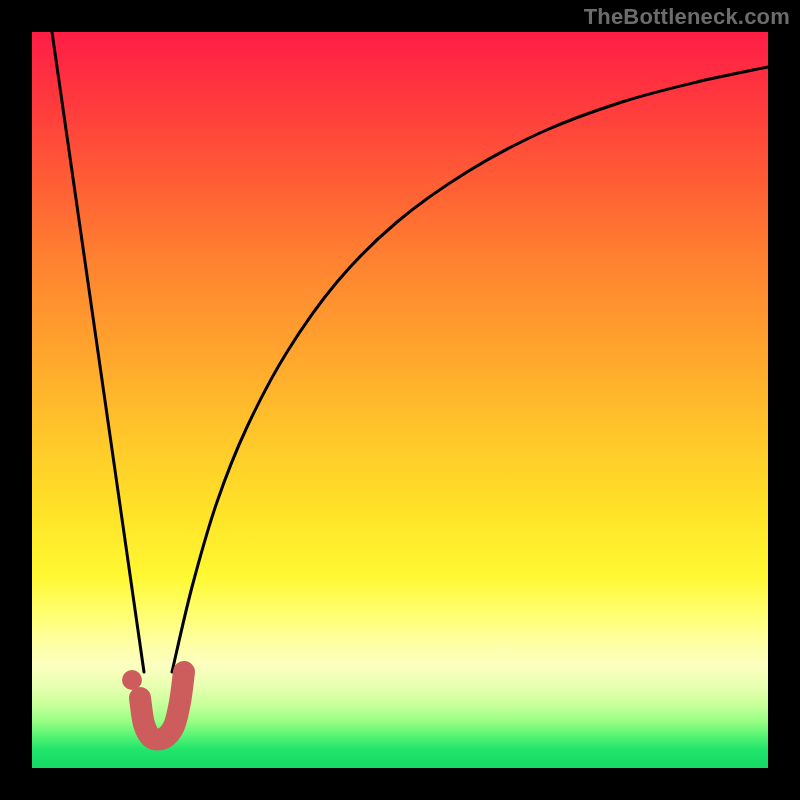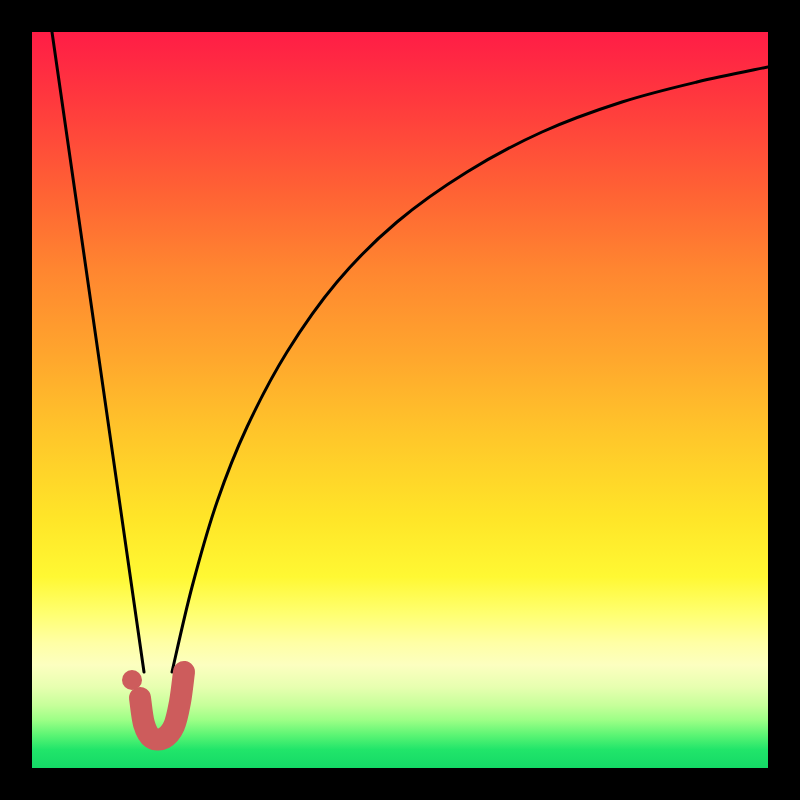--- a/index.html
+++ b/index.html
@@ -72,13 +72,14 @@
 <div class="frame">
   <div class="plot">
     <div class="gradient"></div>
     <svg class="curves" viewBox="0 0 736 736" preserveAspectRatio="none">
         <path d="M 20 0 L 112 640" fill="none" stroke="#000000" stroke-width="3" stroke-linecap="round" stroke-linejoin="round"></path>
         <path d="M 140 640 C 143.3 625.8, 152.5 583.3, 160 555 C 167.5 526.7, 175.8 496.7, 185 470 C 194.2 443.3, 203.3 420.0, 215 395 C 226.7 370.0, 240.0 344.2, 255 320 C 270.0 295.8, 286.7 271.7, 305 250 C 323.3 228.3, 343.3 208.3, 365 190 C 386.7 171.7, 410.8 155.0, 435 140 C 459.2 125.0, 484.2 111.7, 510 100 C 535.8 88.3, 564.2 78.3, 590 70 C 615.8 61.7, 640.7 55.8, 665 50 C 689.3 44.2, 724.2 37.5, 736 35" fill="none" stroke="#000000" stroke-width="3" stroke-linecap="round" stroke-linejoin="round"></path>
         <path d="M 108 666 C 108.7 670.3, 110.0 685.3, 112 692 C 114.0 698.7, 116.7 703.7, 120 706 C 123.3 708.3, 128.3 708.0, 132 706 C 135.7 704.0, 139.3 700.0, 142 694 C 144.7 688.0, 146.3 679.0, 148 670 C 149.7 661.0, 151.3 645.0, 152 640" fill="none" stroke="#cd5c5c" stroke-width="22" stroke-linecap="round" stroke-linejoin="round"></path>
         <circle cx="100" cy="648" r="10" fill="#cd5c5c"></circle>
       </svg>
   </div>
+  <div class="watermark">TheBottleneck.com</div>
 </div>
 
 </body></html>

